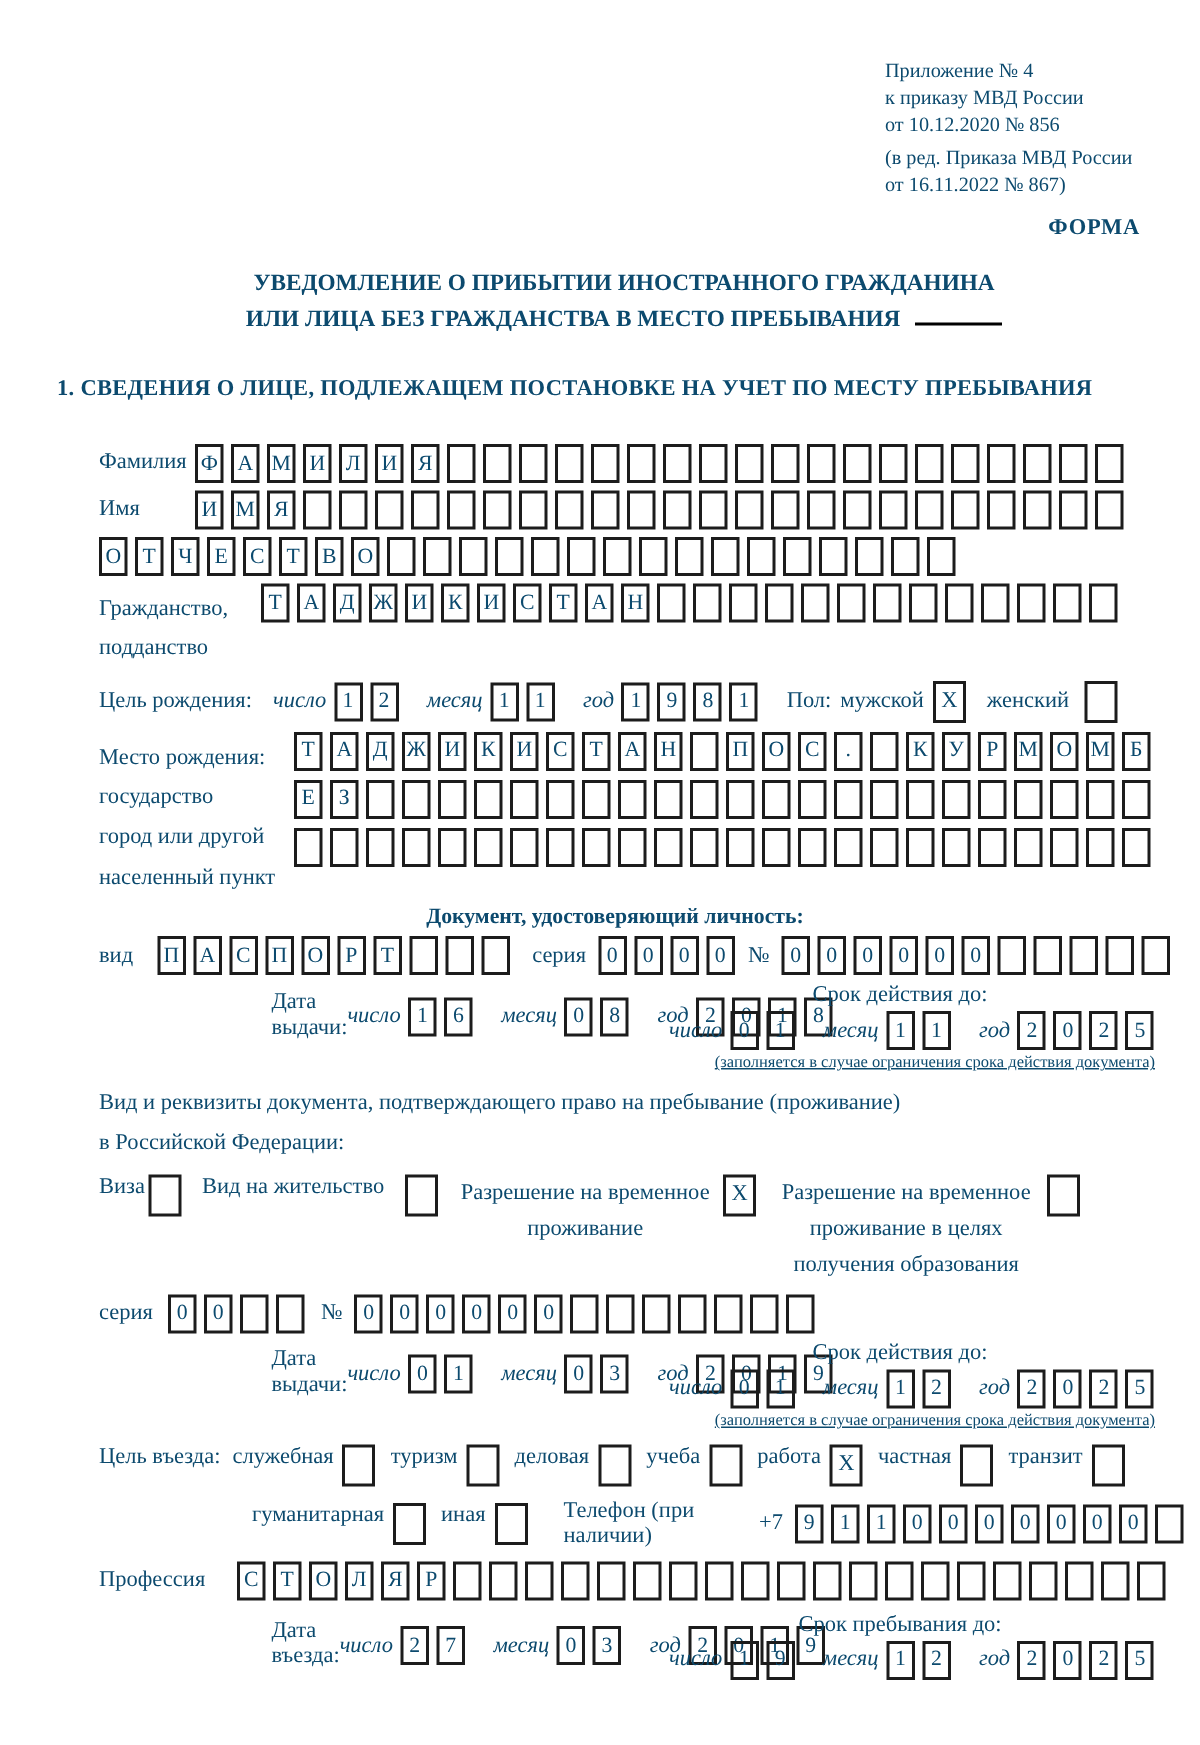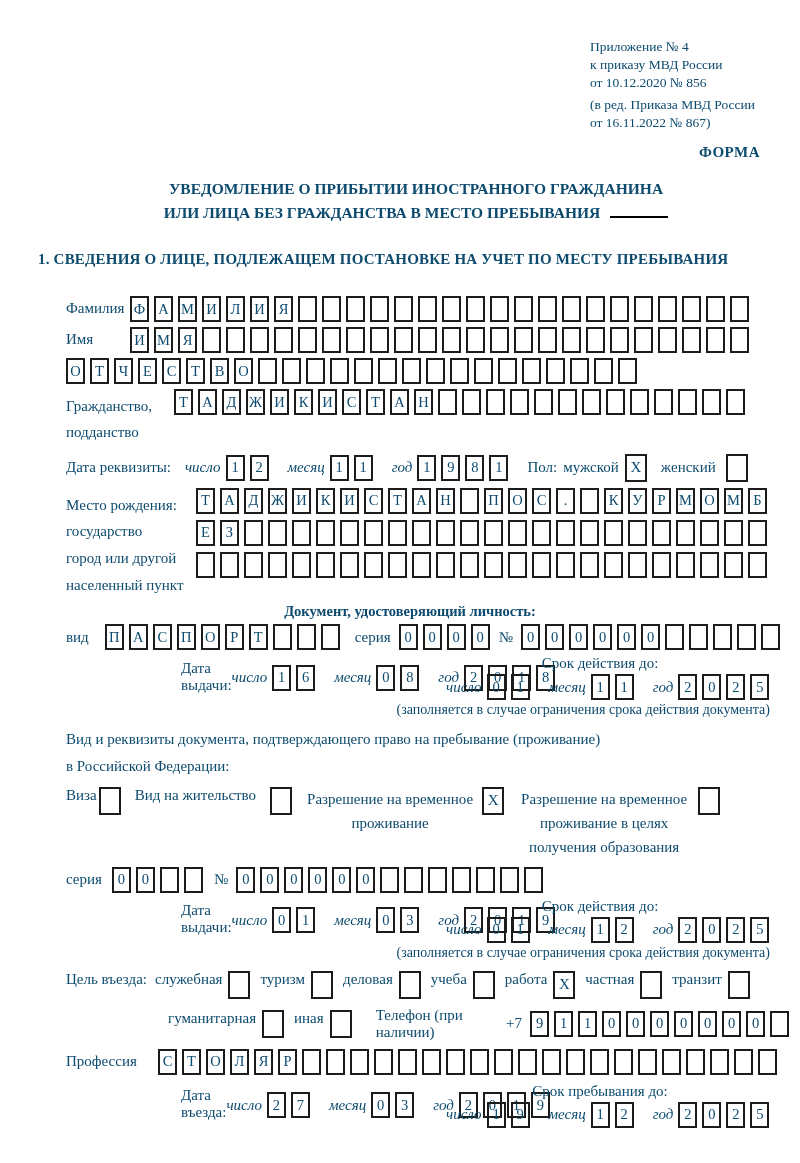--- a/index.html
+++ b/index.html
@@ -33,21 +33,21 @@
   .doc-heading{text-align:center;font-weight:bold;margin:4px 40px 4px 0;font-size:14.5px;}
   .dates{display:flex;margin-top:2px;}
   .dcol1{width:380px;display:flex;flex-direction:row;}
   .dcol2{flex:1;display:flex;flex-direction:column;}
   .dg-heading{align-self:center;margin-bottom:2px;}
   .dcol1 .dg-heading{margin-left:115px;}
   .dcol2 .dg-heading{margin-right:40px;}
   .dg{display:flex;align-items:center;}
   .dg .dlab{margin-right:5px;font-style:italic;}
   .dg .cells{margin-right:14px;}
-  .note{font-size:14px;text-align:right;padding-right:24px;margin-top:2px;}
+  .note{font-size:11px;text-align:right;padding-right:24px;margin-top:2px;text-decoration:underline;}
   .intro{margin-top:8px;line-height:1.75;}
   .opt{display:flex;align-items:flex-start;}
   .opt .olabel{margin-right:8px;}
   .opt .center2{width:168px;text-align:center;line-height:1.6;}
   .opt .center3{width:172px;text-align:center;line-height:1.6;}
   .optrow{display:flex;align-items:flex-start;margin-top:8px;}
   .optrow .opt{margin-right:14px;}
   .purpose .olabel{margin-right:6px;}
   .purpose .opt{margin-right:10px;}
   .mt6{margin-top:6px;} .mt8{margin-top:8px;}
@@ -199,21 +199,21 @@
           <span class="cell"></span>
           <span class="cell"></span>
           <span class="cell"></span>
           <span class="cell"></span>
           <span class="cell"></span>
           <span class="cell"></span>
         </span>
     </div>
 
     <div class="row mt8" style="align-items:center;">
-      <span style="margin-right:14px;">Дата реквизиты:</span>
+      <span style="margin-right:14px;">Цель рождения:</span>
       <span class="dg">
         <span class="dlab">число</span>
         <span class="cells">
             <span class="cell">1</span>
             <span class="cell">2</span>
           </span>
         <span class="dlab">месяц</span>
         <span class="cells">
             <span class="cell">1</span>
             <span class="cell">1</span>

